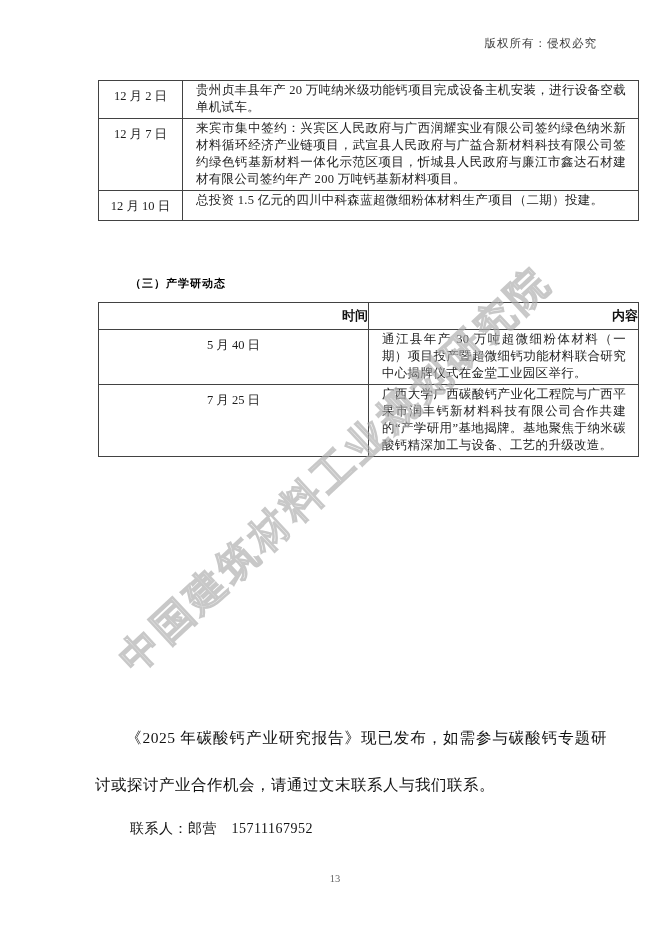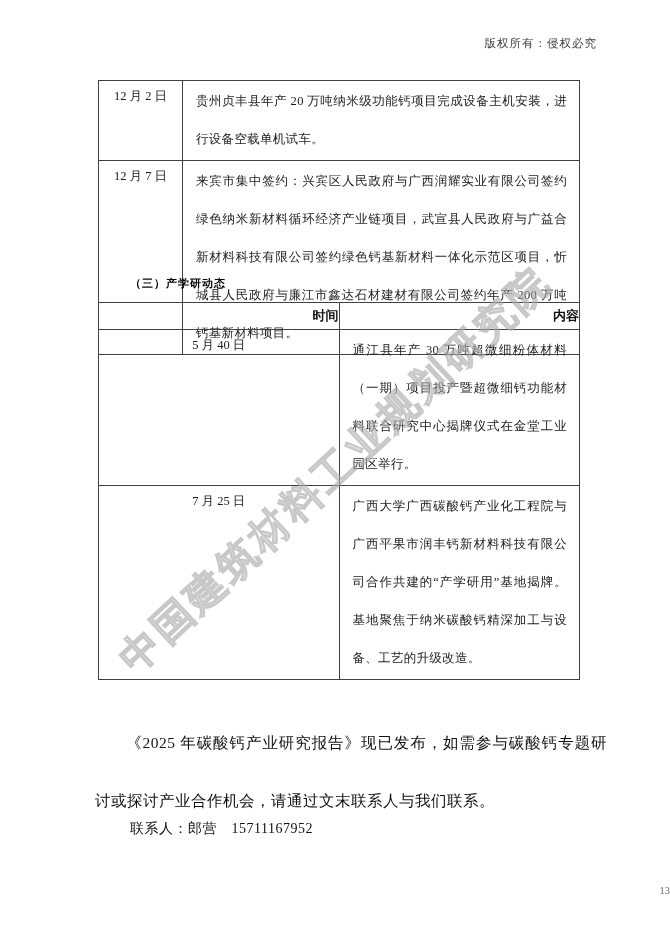--- a/index.html
+++ b/index.html
@@ -9,59 +9,59 @@
     background:#ffffff;
     font-family:"Liberation Serif","DejaVu Serif",serif;
     color:#1c1c1c;
     overflow:hidden;
   }
   .copyright {
     position:absolute; top:36px; right:73px;
     font-size:11.5px; color:#3f3f3f; letter-spacing:1px;
   }
   table.doc-table {
-    position:absolute; left:98px; width:482px;
+    position:absolute; left:98px; width:541px;
     border-collapse:collapse; table-layout:fixed;
     background:transparent;
   }
   #events-table { top:80px; }
   #research-table { top:302px; }
   .doc-table td, .doc-table th { border:1px solid #424242; }
   .date-cell {
     width:84px; text-align:center; vertical-align:top;
     font-size:12.5px; line-height:24px; padding:3px 2px 2px 2px;
     white-space:nowrap;
   }
   .content-cell {
-    font-size:12.5px; line-height:38px; vertical-align:top;
+    font-size:12.5px; line-height:17px; vertical-align:top;
     padding:1px 12px 2px 13px; text-align:justify;
     letter-spacing:0.3px;
   }
   .doc-table th {
     font-size:13px; font-weight:bold; text-align:right;
     padding:3px 0; line-height:20px; color:#111;
   }
   .section-heading {
     position:absolute; left:130px; top:276px;
     font-size:11px; font-weight:bold; color:#000;
     font-family:"Liberation Sans","DejaVu Sans",sans-serif;
     letter-spacing:1px;
   }
   .closing-paragraph {
     position:absolute; left:95px; top:714px; width:512px;
-    font-size:15.5px; line-height:58px; text-indent:2em;
+    font-size:15.5px; line-height:47px; text-indent:2em;
     text-align:justify; color:#111; letter-spacing:0.5px;
   }
   .contact-line {
     position:absolute; left:130px; top:820px;
     font-size:14px; color:#111; letter-spacing:0.5px;
   }
   .page-number {
     position:absolute; left:0; top:873px; width:100%;
-    text-align:right; font-size:10.5px; color:#666;margin-top:12px;
+    text-align:center; font-size:10.5px; color:#666;
   }
   .watermark {
     position:absolute; left:45px; top:442px; width:580px;
     text-align:center;
     transform:rotate(-43deg);
     font-size:40px; font-weight:bold; letter-spacing:4px;
     color:transparent;
     -webkit-text-stroke:1.3px rgba(170,170,170,0.65);
     pointer-events:none; z-index:5;
     font-family:"Liberation Serif","DejaVu Serif",serif;
@@ -75,20 +75,24 @@
 
 <table class="doc-table" id="events-table">
   <tbody>
     <tr>
       <td class="date-cell">12 月 2 日</td>
       <td class="content-cell">贵州贞丰县年产 20 万吨纳米级功能钙项目完成设备主机安装，进行设备空载单机试车。</td>
     </tr>
     <tr>
       <td class="date-cell">12 月 7 日</td>
       <td class="content-cell">来宾市集中签约：兴宾区人民政府与广西润耀实业有限公司签约绿色纳米新材料循环经济产业链项目，武宣县人民政府与广益合新材料科技有限公司签约绿色钙基新材料一体化示范区项目，忻城县人民政府与廉江市鑫达石材建材有限公司签约年产 200 万吨钙基新材料项目。</td>
+    </tr>
+    <tr>
+      <td class="date-cell">12 月 10 日</td>
+      <td class="content-cell">总投资 1.5 亿元的四川中科森蓝超微细粉体材料生产项目（二期）投建。</td>
     </tr>
   </tbody>
 </table>
 
 <div class="section-heading">（三）产学研动态</div>
 
 <table class="doc-table" id="research-table">
   <tbody>
     <tr>
       <th class="date-col">时间</th>

